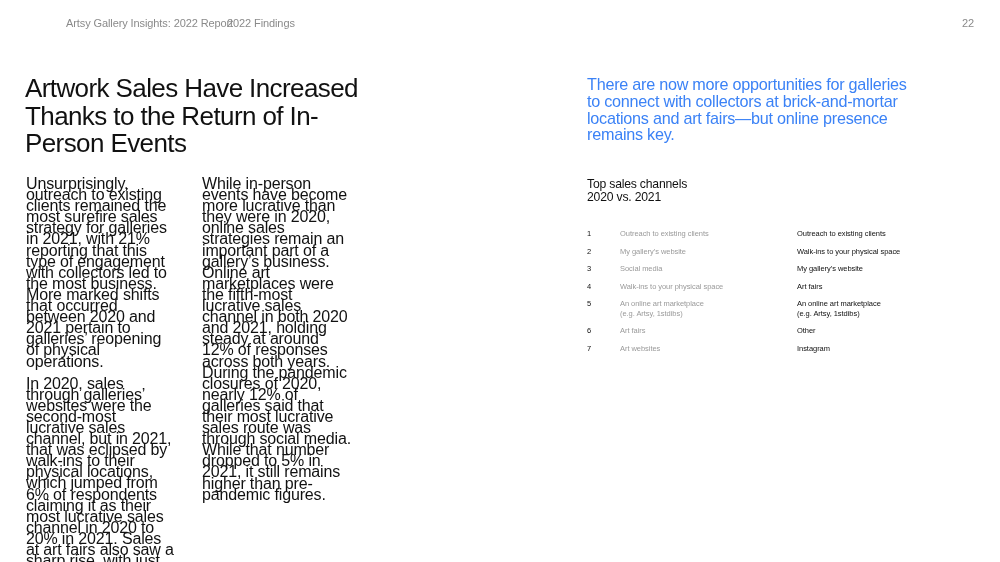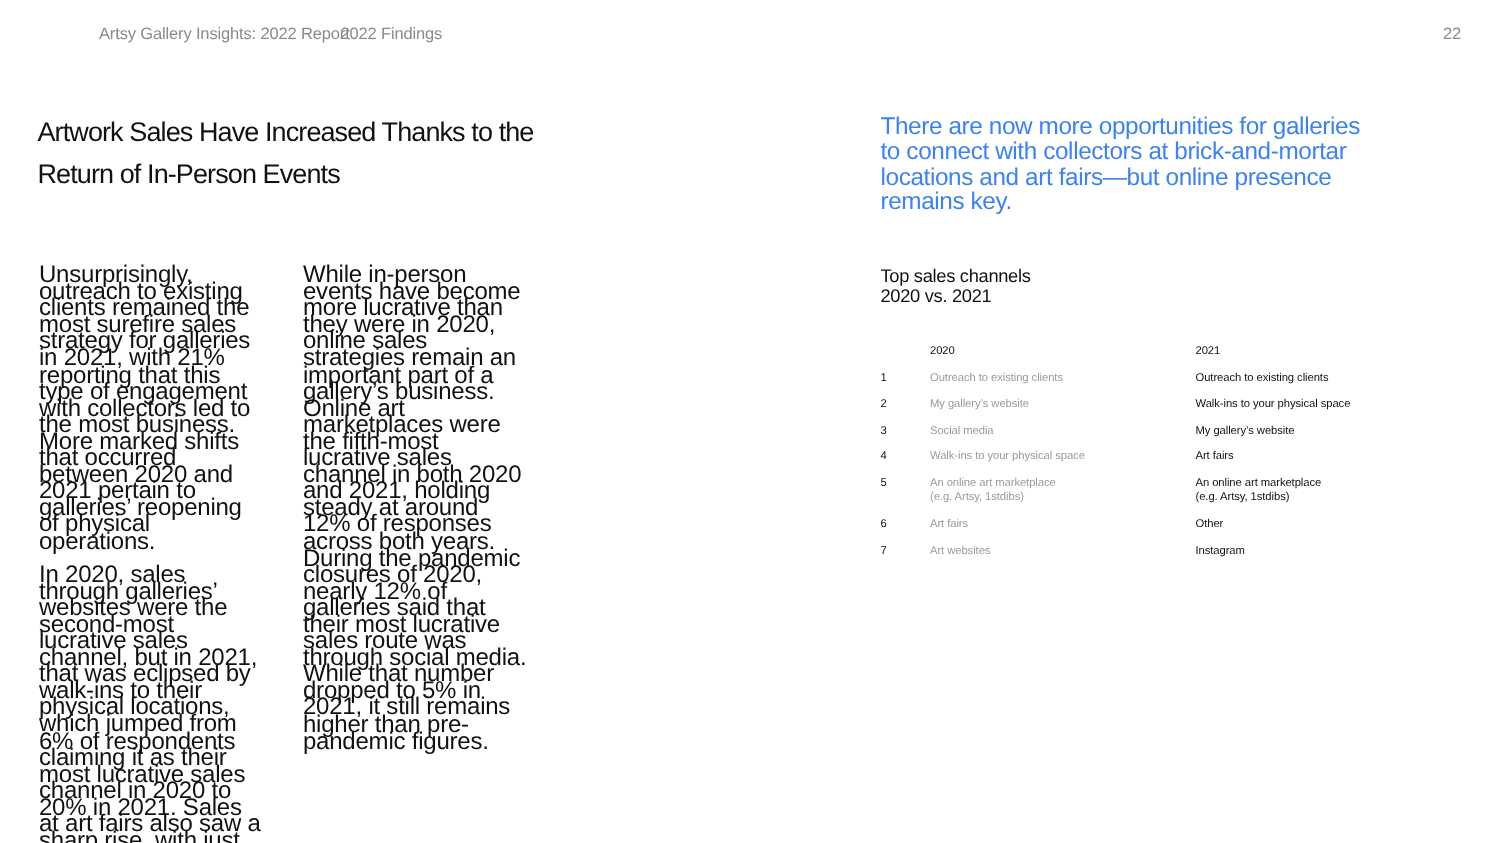--- a/index.html
+++ b/index.html
@@ -27,21 +27,21 @@
     }
     .header .report { position: absolute; left: 0; top: 0; }
     .header .section { position: absolute; left: 161px; top: 0; }
     .header .page-num { position: absolute; right: 0; top: 0; }
 
     .main-title {
       position: absolute;
       left: 25px;
       top: 75px;
       width: 340px;
-      font-size: 18px;
+      font-size: 26px;
       line-height: 27.5px;
       letter-spacing: -0.6px;
       font-weight: normal;
       color: #111;
     }
 
     .col {
       position: absolute;
       top: 178px;
       width: 152px;
@@ -118,25 +118,20 @@
 </div>
 
 <div class="pull-quote">There are now more opportunities for galleries to connect with collectors at brick-and-mortar locations and art fairs—but online presence remains key.</div>
 
 <div class="table-title">
   <div>Top sales channels</div>
   <div>2020 vs. 2021</div>
 </div>
 
 <div class="table">
-  <div class="row hdr-row">
-    <span class="cell-rank"></span>
-    <span class="cell-2020">2020</span>
-    <span class="cell-2021">2021</span>
-  </div>
 
   <div class="row data-row">
     <span class="cell-rank">1</span>
     <span class="cell-2020">Outreach to existing clients</span>
     <span class="cell-2021">Outreach to existing clients</span>
   </div>
   <div class="row data-row">
     <span class="cell-rank">2</span>
     <span class="cell-2020">My gallery’s website</span>
     <span class="cell-2021">Walk-ins to your physical space</span>

